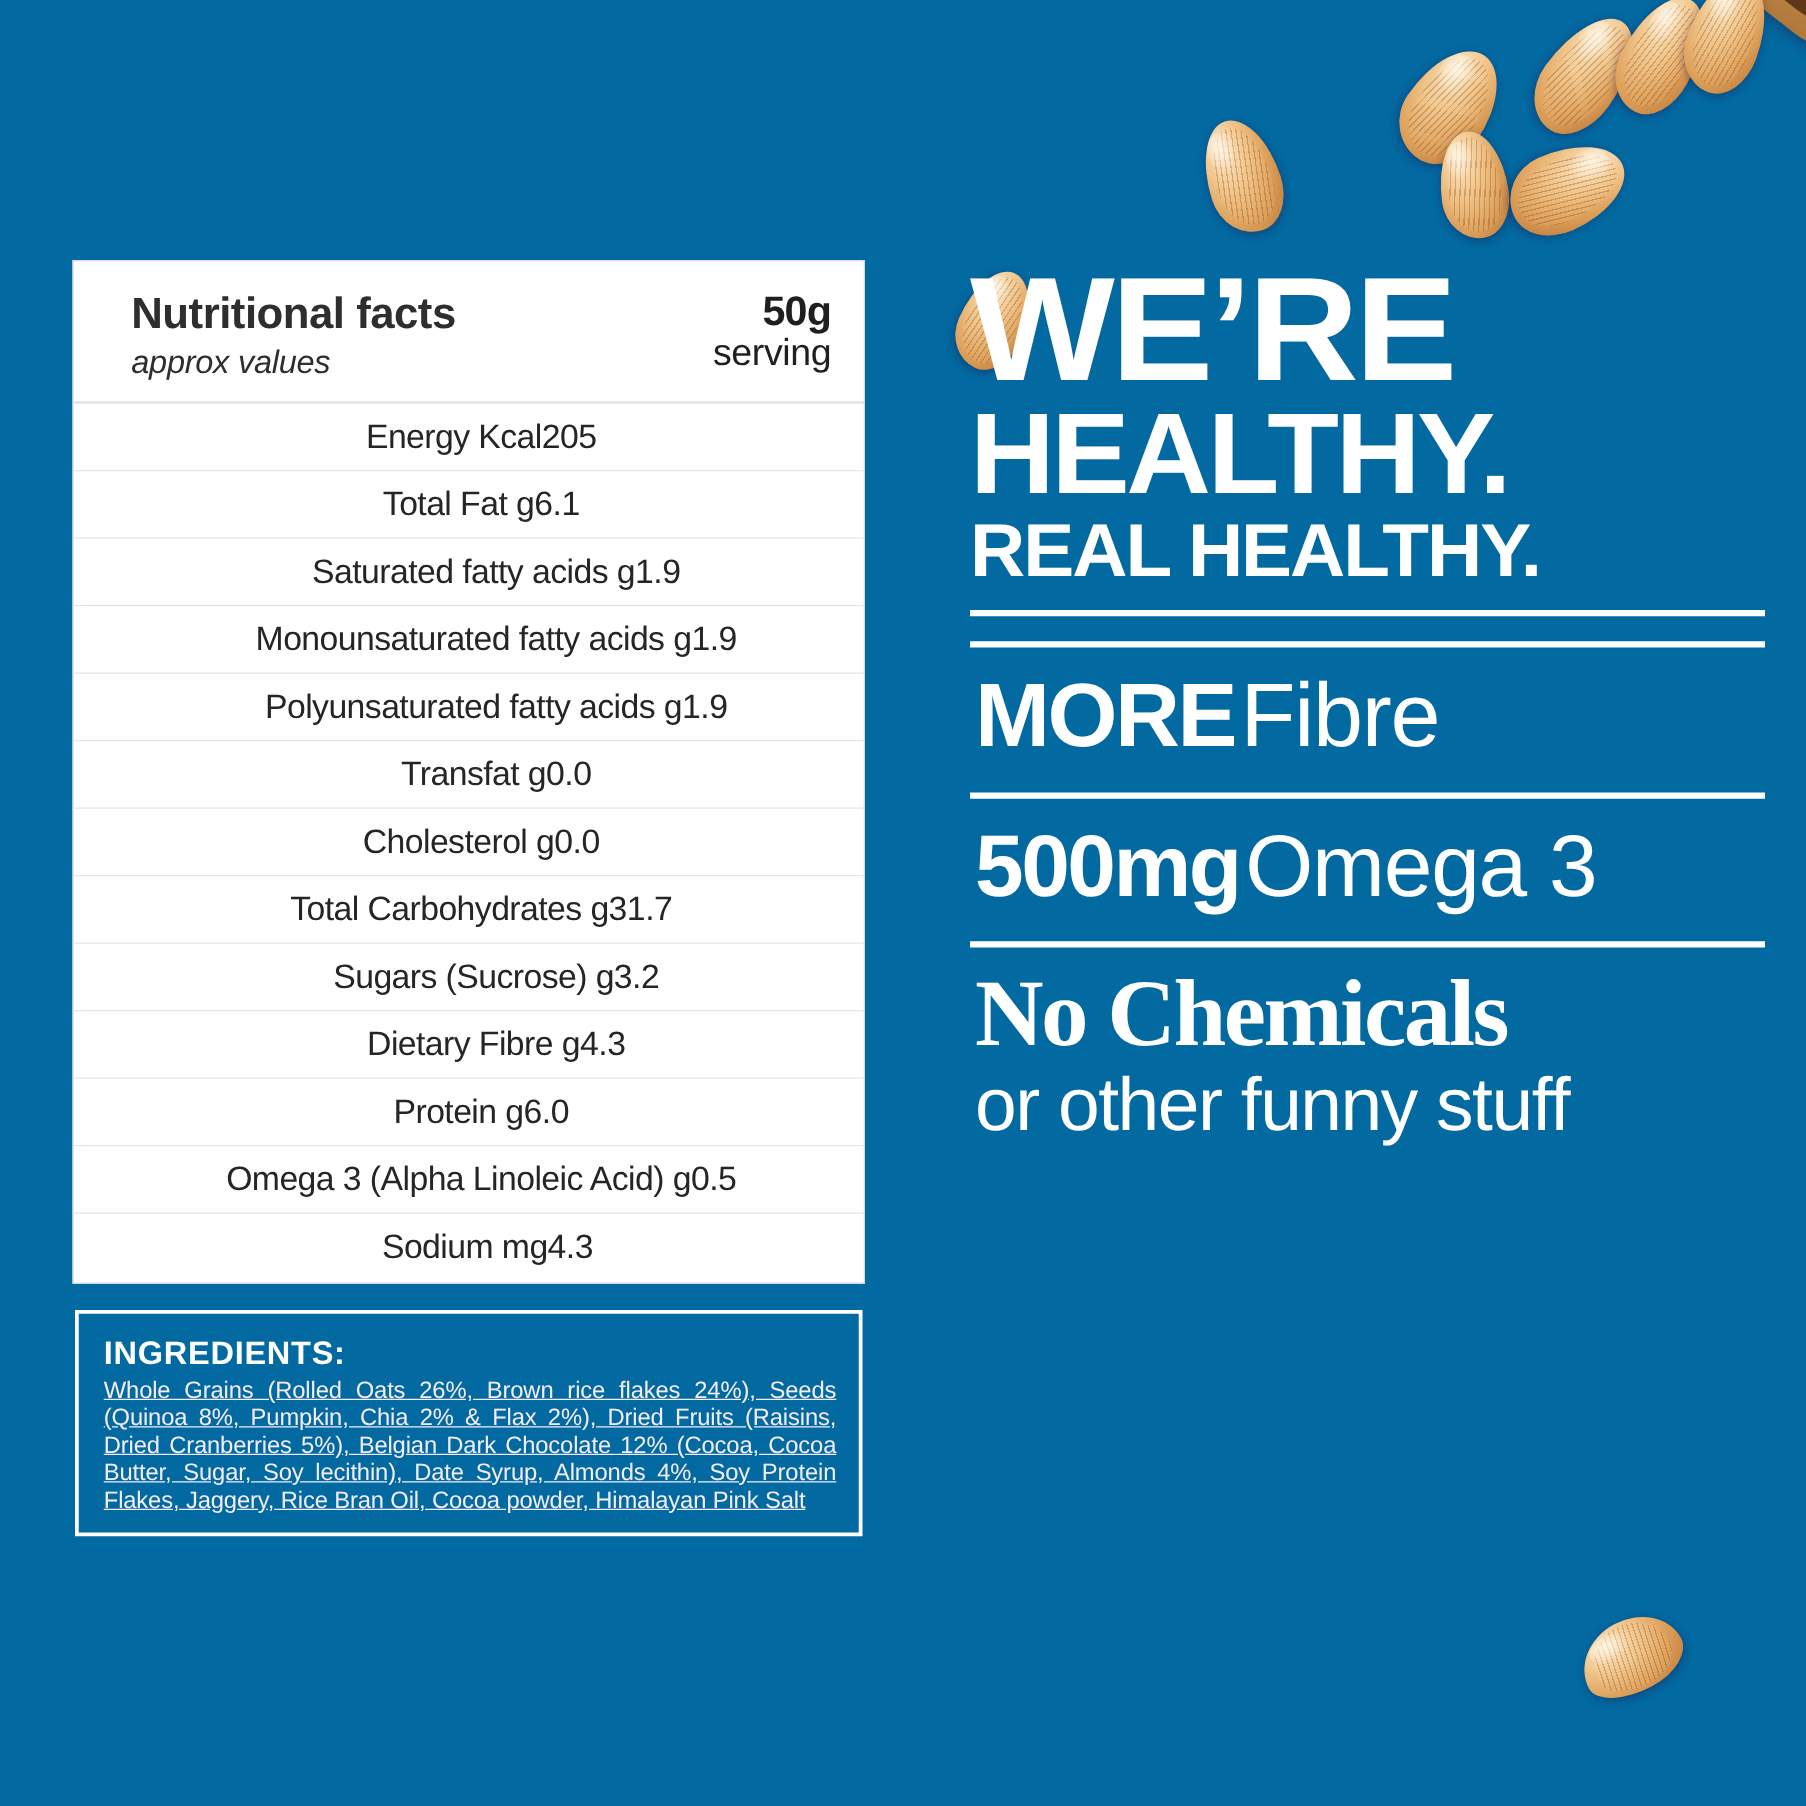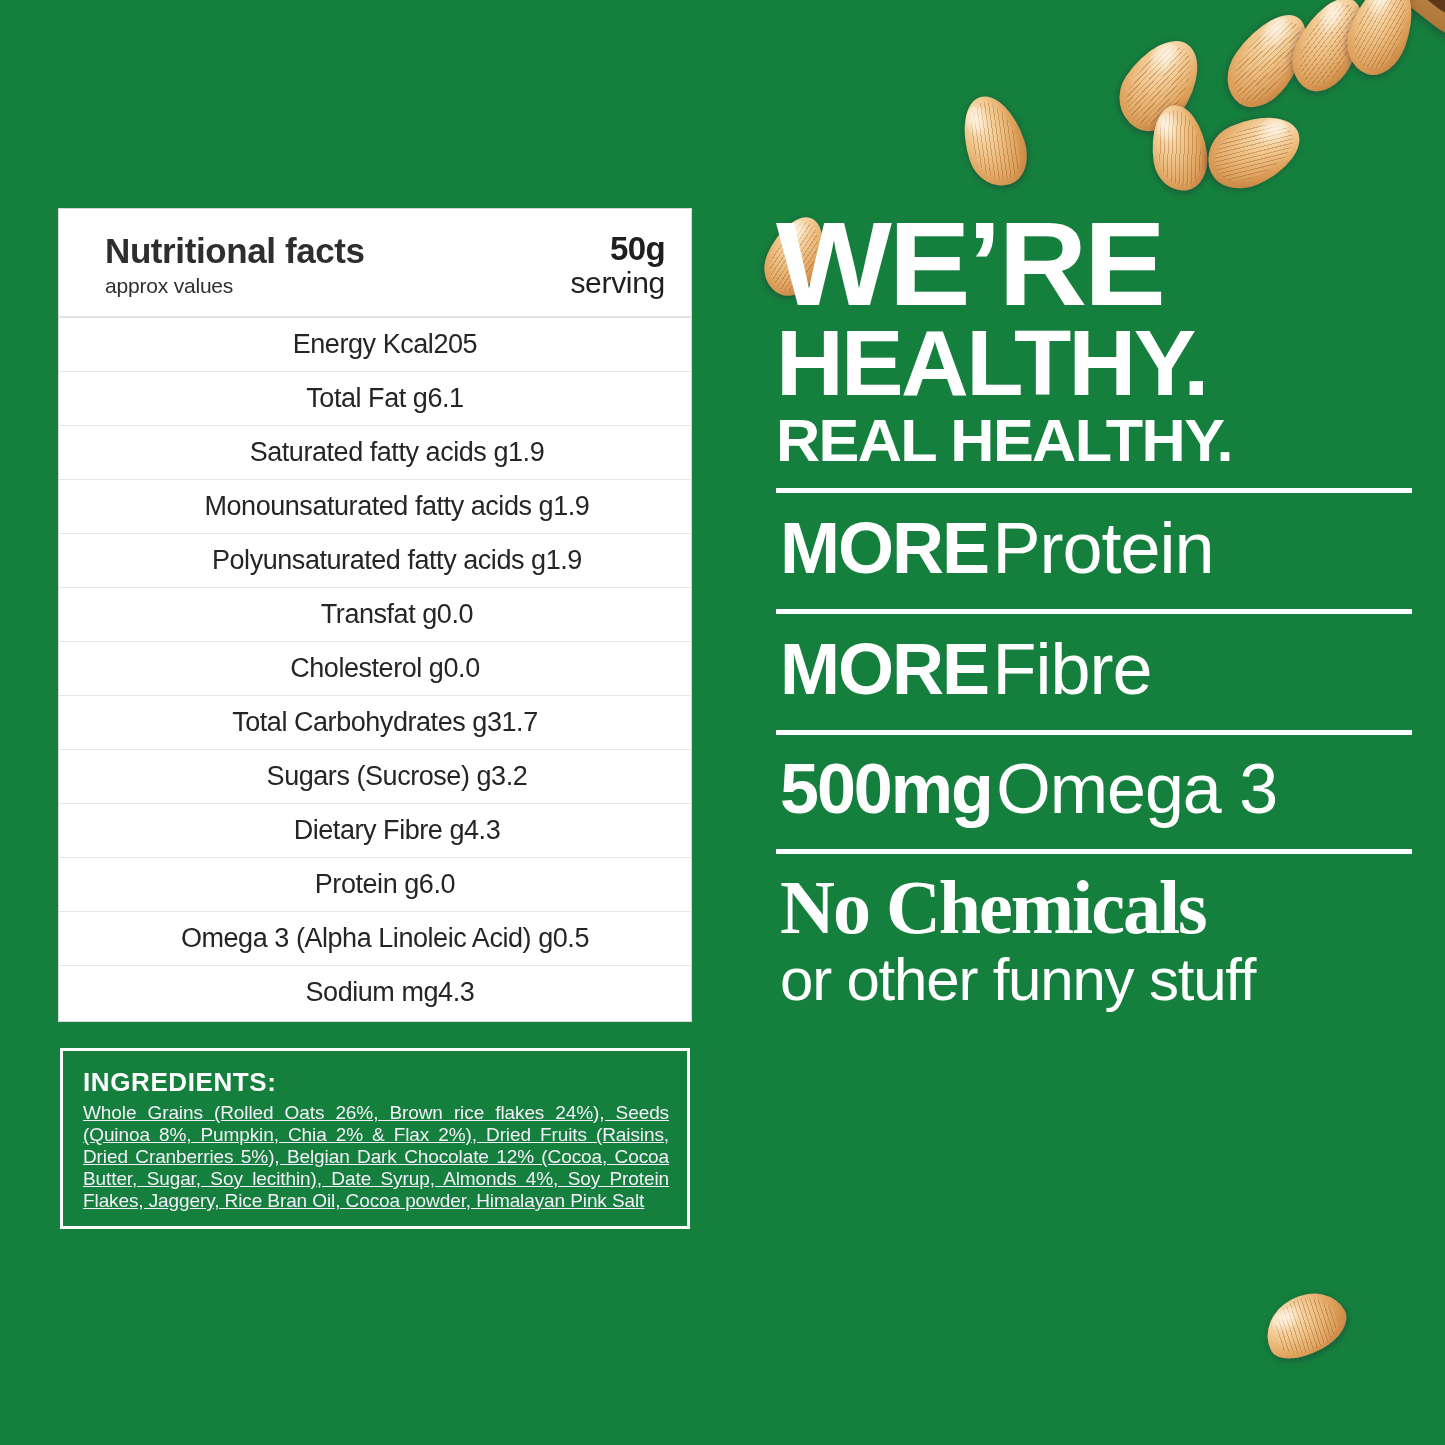--- a/index.html
+++ b/index.html
@@ -88,24 +88,25 @@
   }
   .nf-header-left { padding-top: 2px; }
   .nf-title {
     font-size: 35px;
     font-weight: bold;
     color: #2e2e2e;
     letter-spacing: -.4px;
     line-height: 1.02;
   }
   .nf-subtitle {
-    font-size: 21px;
+    font-size: 26px;
     color: #2e2e2e;
     margin-top: 5px;
     letter-spacing: -.2px;
+    font-style: italic;
   }
   .nf-header-right {
     text-align: right;
     padding-top: 1px;
   }
   .nf-serving-size {
     font-size: 33px;
     font-weight: bold;
     color: #1f1f1f;
     line-height: 1.0;
@@ -237,21 +238,21 @@
     font-weight: bold;
     letter-spacing: -2px;
     white-space: nowrap;
     margin: 10px 0 0 4px;
     font-family: Liberation Serif, serif;
   }
 </style>
 </head>
 <body>
 
-<div id="page" style="background: #15803d;">
+<div id="page" style="background: #0369a1;">
 
   <div class="almond" style="left:965px; top:95px; width:58px; height:92px; transform:rotate(-18deg);"></div>
   <div class="almond" style="left:1127px; top:36px; width:66px; height:98px; transform:rotate(34deg);"></div>
   <div class="almond" style="left:1152px; top:105px; width:54px; height:86px; transform:rotate(-8deg);"></div>
   <div class="almond" style="left:1222px; top:103px; width:64px; height:96px; transform:rotate(66deg);"></div>
   <div class="almond" style="left:769px; top:215px; width:52px; height:82px; transform:rotate(24deg);"></div>
   <div class="almond" style="left:1263px; top:1296px; width:84px; height:58px; transform:rotate(-28deg);"></div>
 
   <div class="scoop" style="left:1210px; top:-62px; width:235px; height:200px;">
     <div class="scoop-body">
@@ -333,23 +334,20 @@
     <div class="ing-title">INGREDIENTS:</div>
     <div class="ing-body">Whole Grains (Rolled Oats 26%, Brown rice flakes 24%), Seeds (Quinoa 8%, Pumpkin, Chia 2% &amp; Flax 2%), Dried Fruits (Raisins, Dried Cranberries 5%), Belgian Dark Chocolate 12% (Cocoa, Cocoa Butter, Sugar, Soy lecithin), Date Syrup, Almonds 4%, Soy Protein Flakes, Jaggery, Rice Bran Oil, Cocoa powder, Himalayan Pink Salt</div>
   </div>
 
   <div id="right-col">
     <div class="headline headline-1">WE’RE</div>
     <div class="headline headline-2">HEALTHY.</div>
     <div class="headline headline-3">REAL HEALTHY.</div>
 
     <div class="rule"></div>
-    <div class="benefit">
-      <span class="b-strong">MORE</span><span>&nbsp;</span><span class="b-light">Protein</span>
-    </div>
 
     <div class="rule"></div>
     <div class="benefit">
       <span class="b-strong">MORE</span><span>&nbsp;</span><span class="b-light">Fibre</span>
     </div>
 
     <div class="rule"></div>
     <div class="benefit tall">
       <span class="b-strong">500mg</span><span>&nbsp;</span><span class="b-light">Omega 3</span>
     </div>

